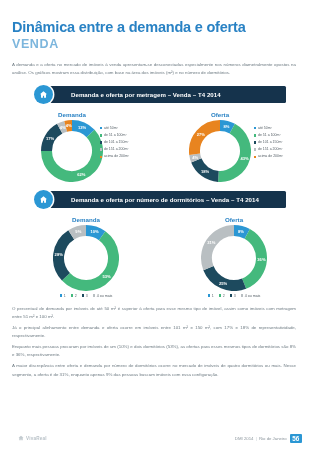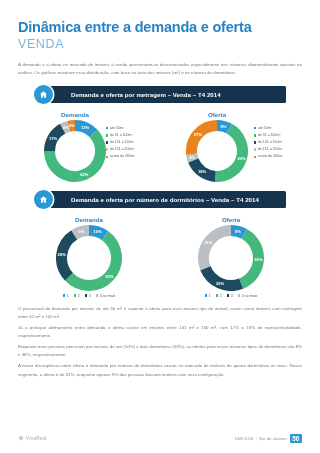--- a/index.html
+++ b/index.html
@@ -2,29 +2,29 @@
 <html><head>
 <meta charset="utf-8">
 <style>
   * { box-sizing: border-box; margin: 0; padding: 0; }
   html, body {
     width: 320px; height: 453px;
     background: #ffffff;
     font-family: "Liberation Sans", sans-serif;
     overflow: hidden;
   }
-  .page { position: relative; width: 320px; height: 453px; padding: 0 18px; }
+  .page { position: relative; width: 320px; height: 453px; padding: 0 12px; }
 
   
   .title {
     font-size: 14.5px; font-weight: bold; color: #2982c4;
     letter-spacing: -0.2px; padding-top: 19px; line-height: 1.15;
   }
   .subtitle {
-    font-size: 12.5px; font-weight: normal; color: #7cb6dd;
+    font-size: 12.5px; font-weight: bold; color: #7cb6dd;
     letter-spacing: 0.6px; line-height: 1.25; margin-top: 1px;
   }
   .intro {
     margin-top: 9px; font-size: 4.4px; line-height: 1.85;
     color: #6d7a82; text-align: justify; max-width: 284px;
   }
 
   
   .banner-wrap { position: relative; height: 20px; margin: 0 auto; width: 252px; }
   .banner {

